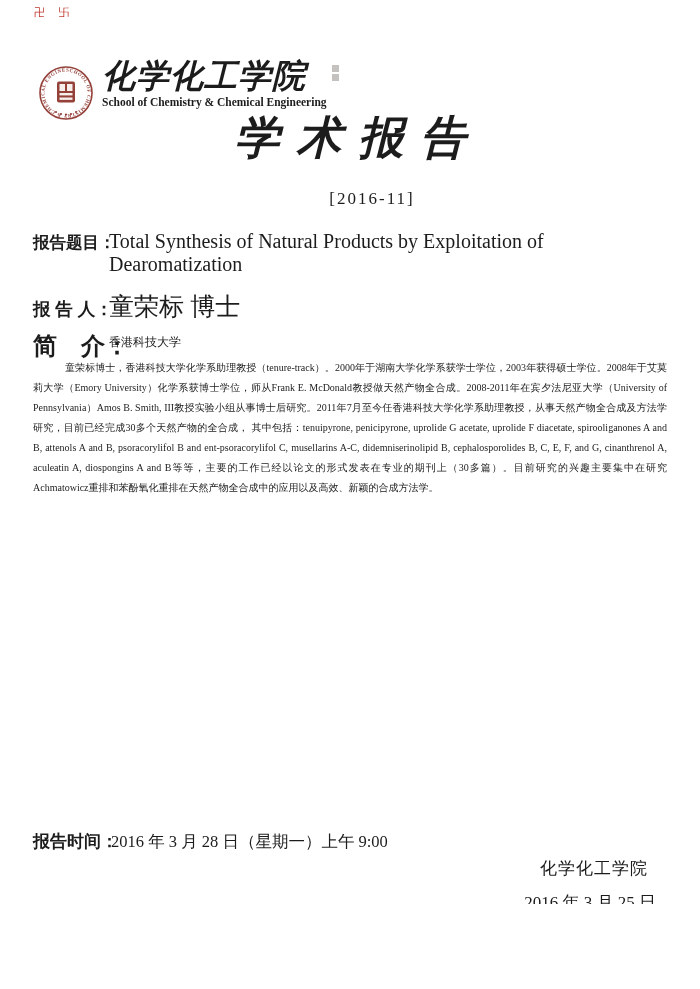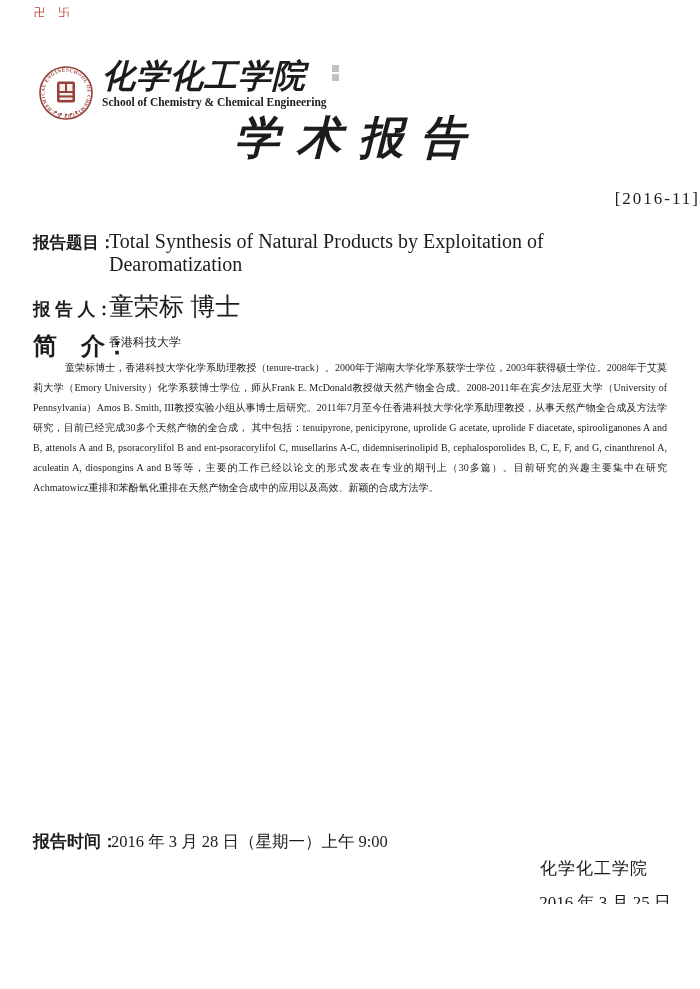--- a/index.html
+++ b/index.html
@@ -72,21 +72,21 @@
     font-style: italic;
     font-size: 45px;
     line-height: 52px;
     letter-spacing: 17px;
     text-indent: 17px;
   }
   .issue-no {
     position: absolute;
     top: 189px;
     left: 0; right: 0;
-    text-align: right;
+    text-align: center;
     font-size: 17px;
     letter-spacing: 2px;
     padding-left: 44px;
   }
   
   .fields { position: absolute; top: 230px; left: 33px; right: 33px; }
   .field-row { display: flex; align-items: baseline; }
   .field-label {
     flex: none;
     width: 76px;
@@ -129,21 +129,21 @@
   .footer-signature {
     position: absolute;
     top: 857px;
     right: 52px;
     font-size: 17px;
     letter-spacing: 1px;
   }
   .footer-date {
     position: absolute;
     top: 891px;
-    right: 29px;
+    right: 44px;
     font-size: 17px;
     text-decoration: underline;
   }
 </style>
 </head>
 <body>
 
 <div class="page">
 
   <div class="corner-marks">卍 卐</div>

